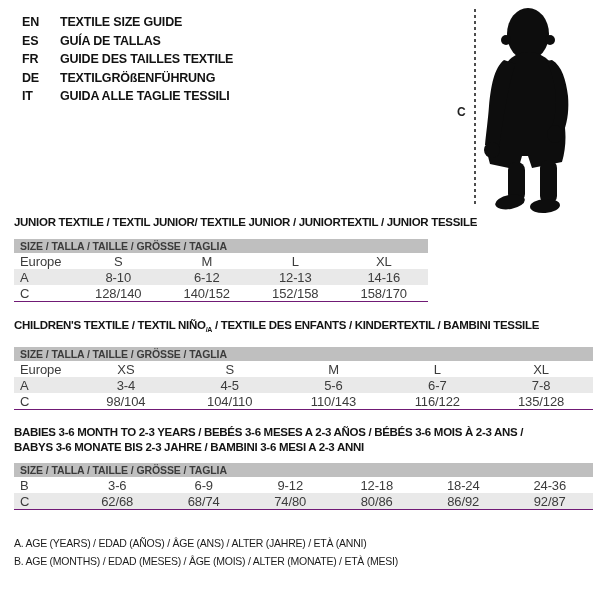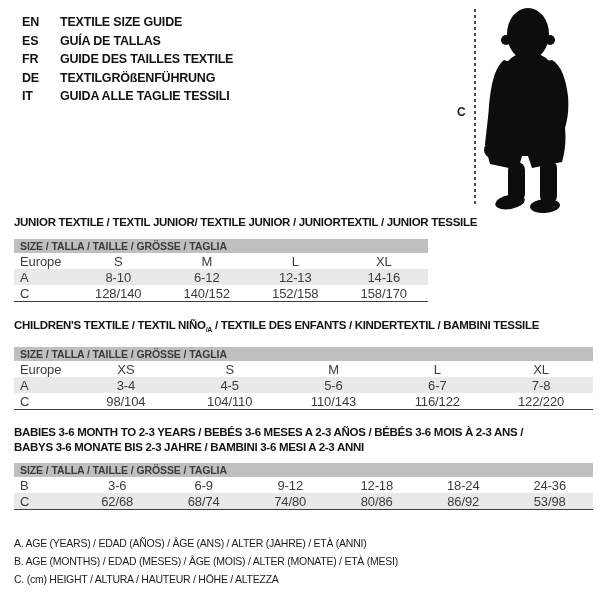--- a/index.html
+++ b/index.html
@@ -149,21 +149,21 @@
       <td>5-6</td>
       <td>6-7</td>
       <td>7-8</td>
     </tr>
     <tr>
       <td class="lbl">C</td>
       <td>98/104</td>
       <td>104/110</td>
       <td>110/143</td>
       <td>116/122</td>
-      <td>122/220</td>
+      <td>135/128</td>
     </tr>
   </tbody>
 </table>
 
 <div class="section-title" style="top:425px">
   <div>BABIES 3-6 MONTH TO 2-3 YEARS / BEBÉS 3-6 MESES A 2-3 AÑOS / BÉBÉS 3-6 MOIS À 2-3 ANS /</div>
   <div>BABYS 3-6 MONATE BIS 2-3 JAHRE / BAMBINI 3-6 MESI A 2-3 ANNI</div>
 </div>
 <table class="size-table" style="top:463px;width:579px">
   <colgroup>
@@ -190,22 +190,21 @@
       <td>18-24</td>
       <td>24-36</td>
     </tr>
     <tr class="shaded">
       <td class="lbl">C</td>
       <td>62/68</td>
       <td>68/74</td>
       <td>74/80</td>
       <td>80/86</td>
       <td>86/92</td>
-      <td>53/98</td>
+      <td>92/87</td>
     </tr>
   </tbody>
 </table>
 
 <div class="footnotes">
   <div class="footnote">A. AGE (YEARS) / EDAD (AÑOS) / ÂGE (ANS) / ALTER (JAHRE) / ETÀ (ANNI)</div>
   <div class="footnote">B. AGE (MONTHS) / EDAD (MESES) / ÂGE (MOIS) / ALTER (MONATE) / ETÀ (MESI)</div>
-  <div class="footnote">C. (cm) HEIGHT / ALTURA / HAUTEUR / HÖHE / ALTEZZA</div>
 </div>
 
 </body></html>

